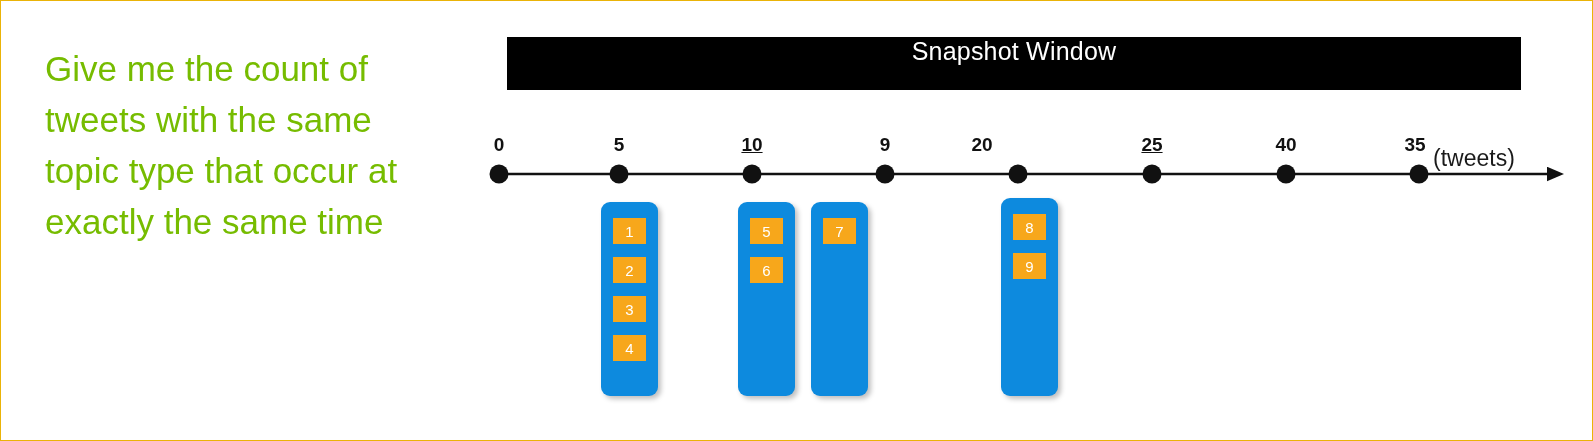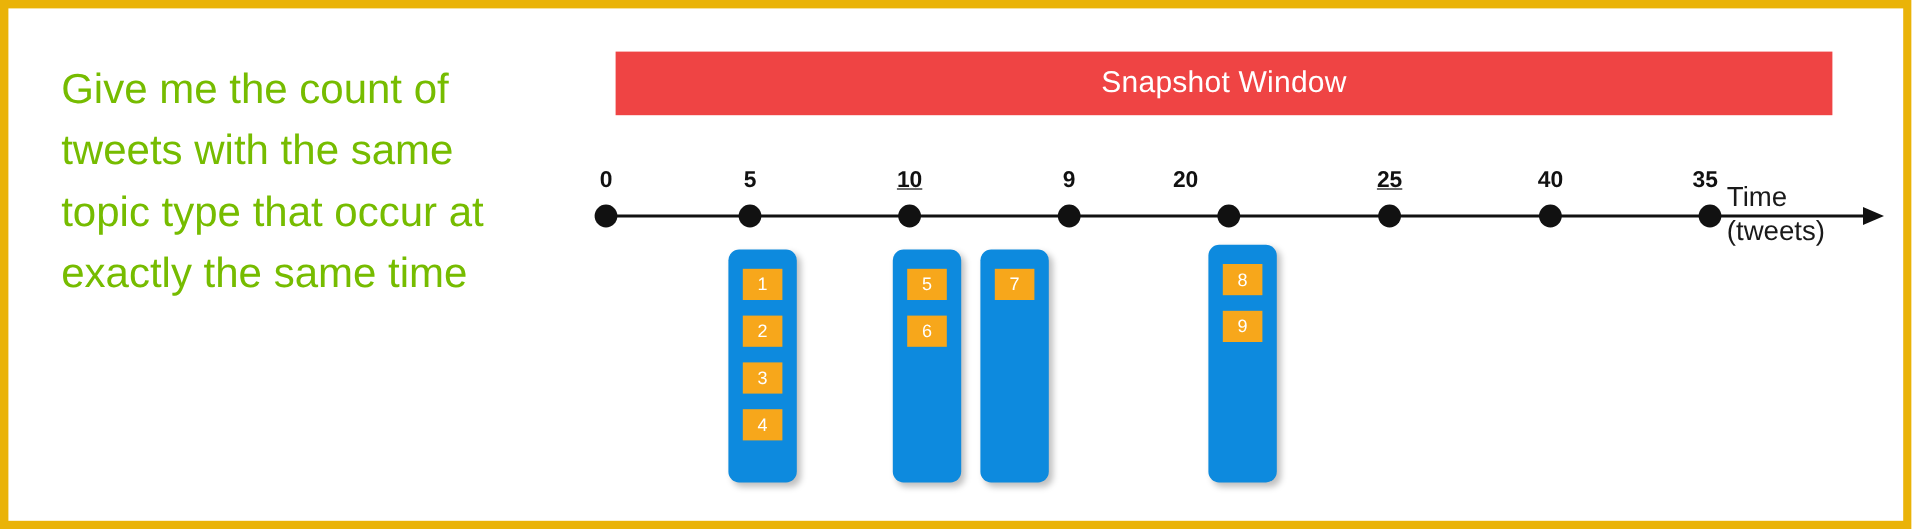--- a/index.html
+++ b/index.html
@@ -8,21 +8,21 @@
     background: #ffffff;
   }
   body {
     font-family: "Liberation Sans", sans-serif;
   }
   #slide {
     position: relative;
     width: 1593px;
     height: 441px;
     background: #ffffff;
-    border: 7px solid #eab308;
+    border: 1px solid #eab308;
     box-sizing: border-box;
     overflow: hidden;
   }
 
   
   #prompt-text {
     position: absolute;
     left: 44px;
     top: 42px;
     width: 400px;
@@ -34,23 +34,22 @@
     white-space: pre-wrap;
   }
 
   
   #snapshot-banner {
     position: absolute;
     left: 506px;
     top: 36px;
     width: 1014px;
     height: 53px;
-    background: #ef4444;
+    background: #000000;
     display: flex;
-    align-items: center;
     justify-content: center;
   }
   #snapshot-banner-label {
     color: #ffffff;
     font-size: 25px;
     font-family: "Liberation Sans", sans-serif;
     letter-spacing: 0.2px;
   }
 
   
@@ -138,21 +137,20 @@
       <div class="tick-label" style="left: 618px;">5</div>
       <div class="tick-label" style="left: 751px; text-decoration: underline;">10</div>
       <div class="tick-label" style="left: 884px;">9</div>
       <div class="tick-label" style="left: 981px;">20</div>
       <div class="tick-label" style="left: 1151px; text-decoration: underline;">25</div>
       <div class="tick-label" style="left: 1285px;">40</div>
       <div class="tick-label" style="left: 1398px; margin-left: 16px;">35</div>
     </div>
 
   <div id="axis-caption">
-    <div>Time</div>
     <div>(tweets)</div>
   </div>
 
   <div id="columns">
       <div class="event-column" style="left: 600px; top: 201px; width: 57px; height: 194px; background: rgb(13, 138, 222);">
         <div class="event-tile" style="left: 12px; top: 16px; background: rgb(247, 167, 27);">1</div>
         <div class="event-tile" style="left: 12px; top: 55px; background: rgb(247, 167, 27);">2</div>
         <div class="event-tile" style="left: 12px; top: 94px; background: rgb(247, 167, 27);">3</div>
         <div class="event-tile" style="left: 12px; top: 133px; background: rgb(247, 167, 27);">4</div>
       </div>

